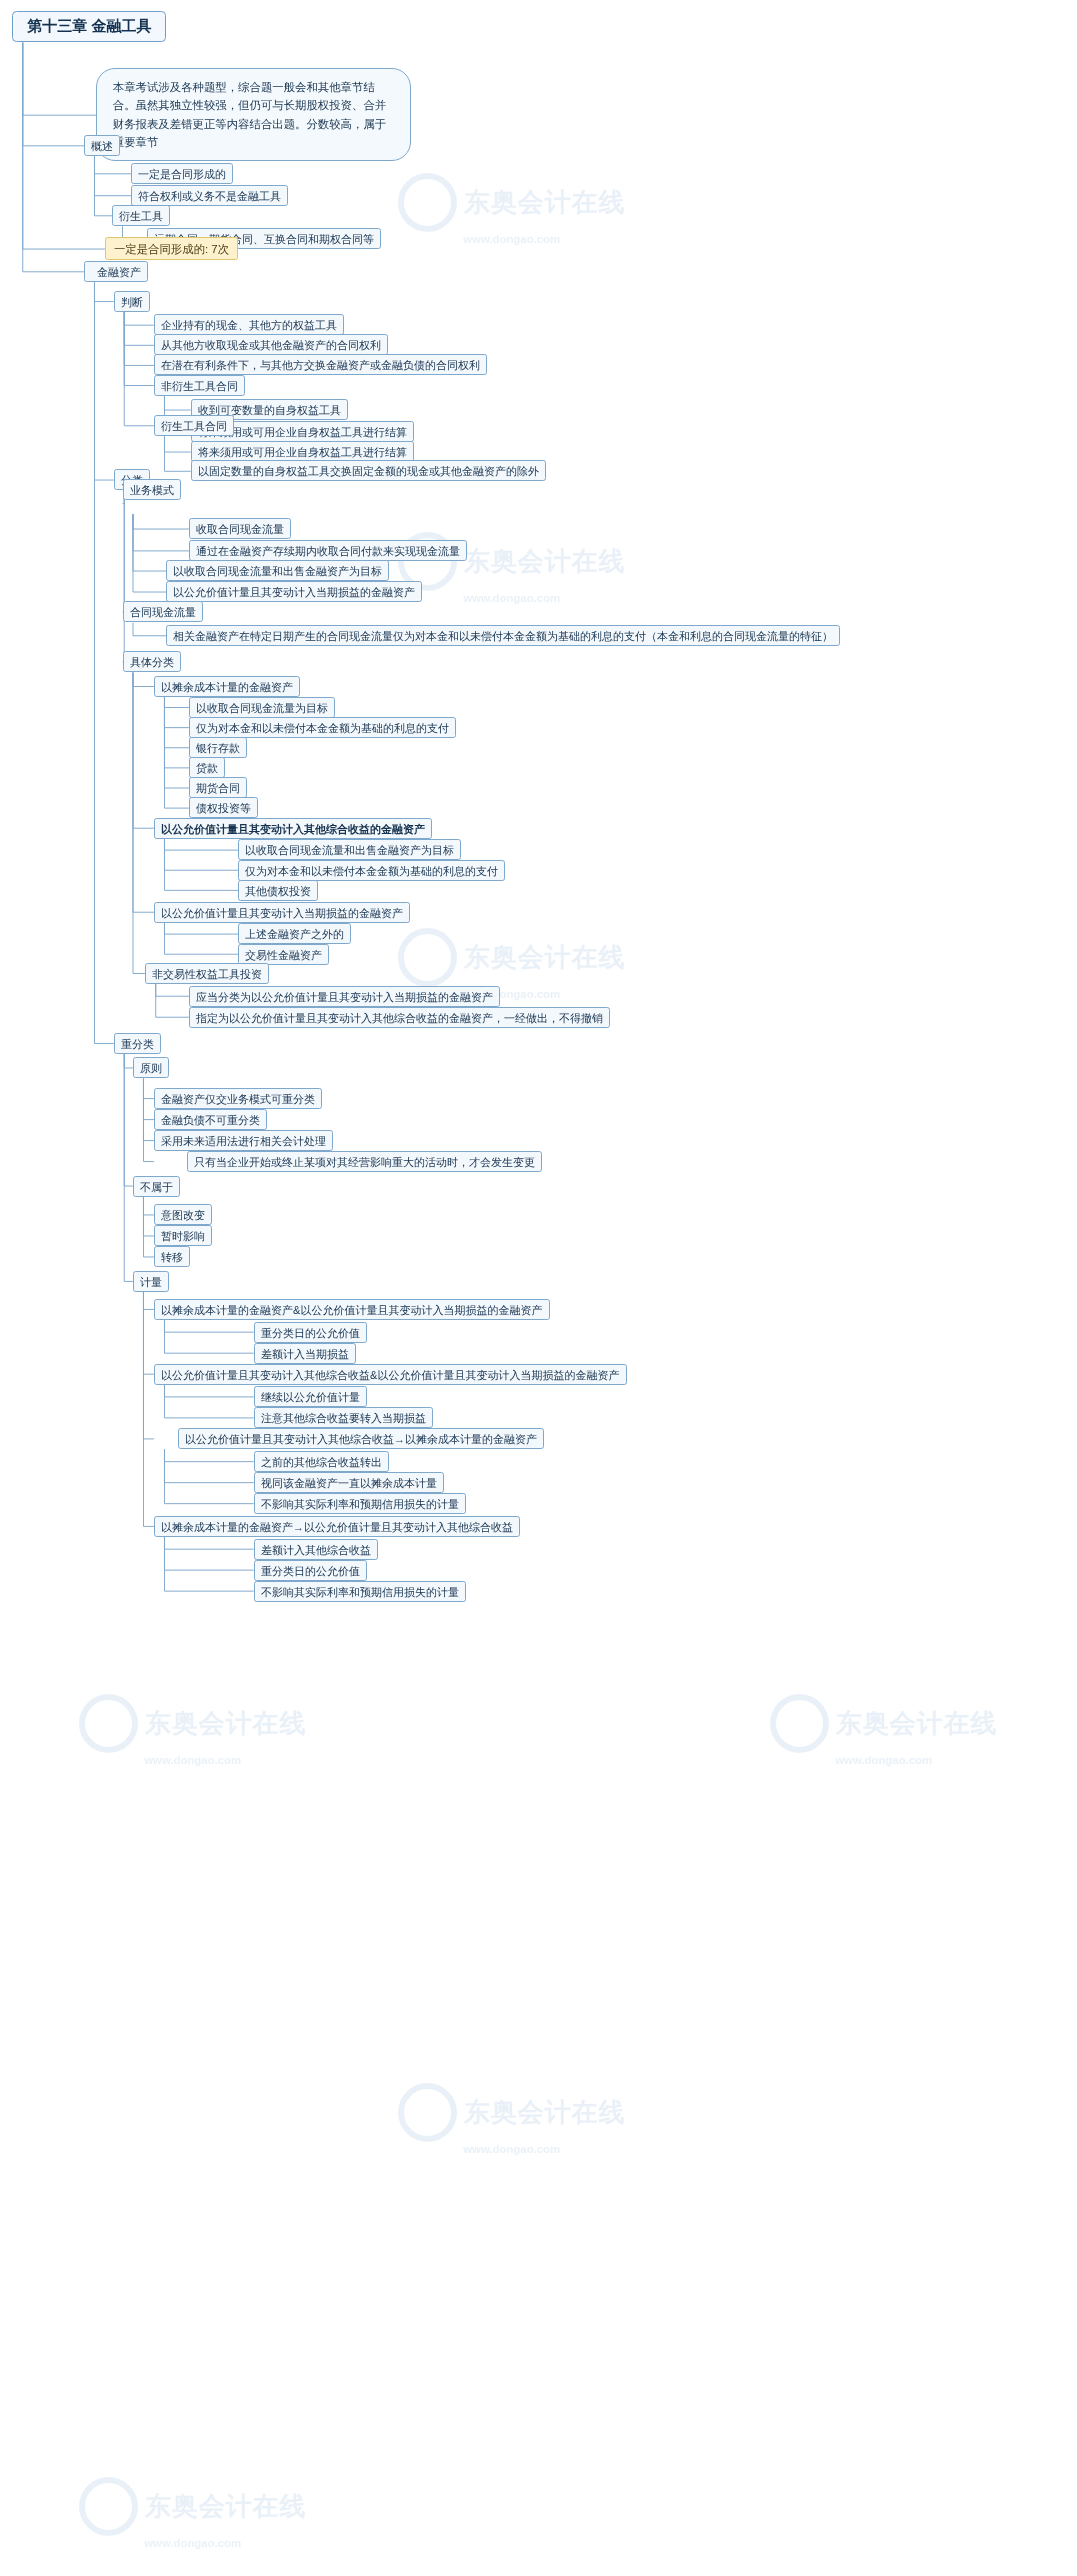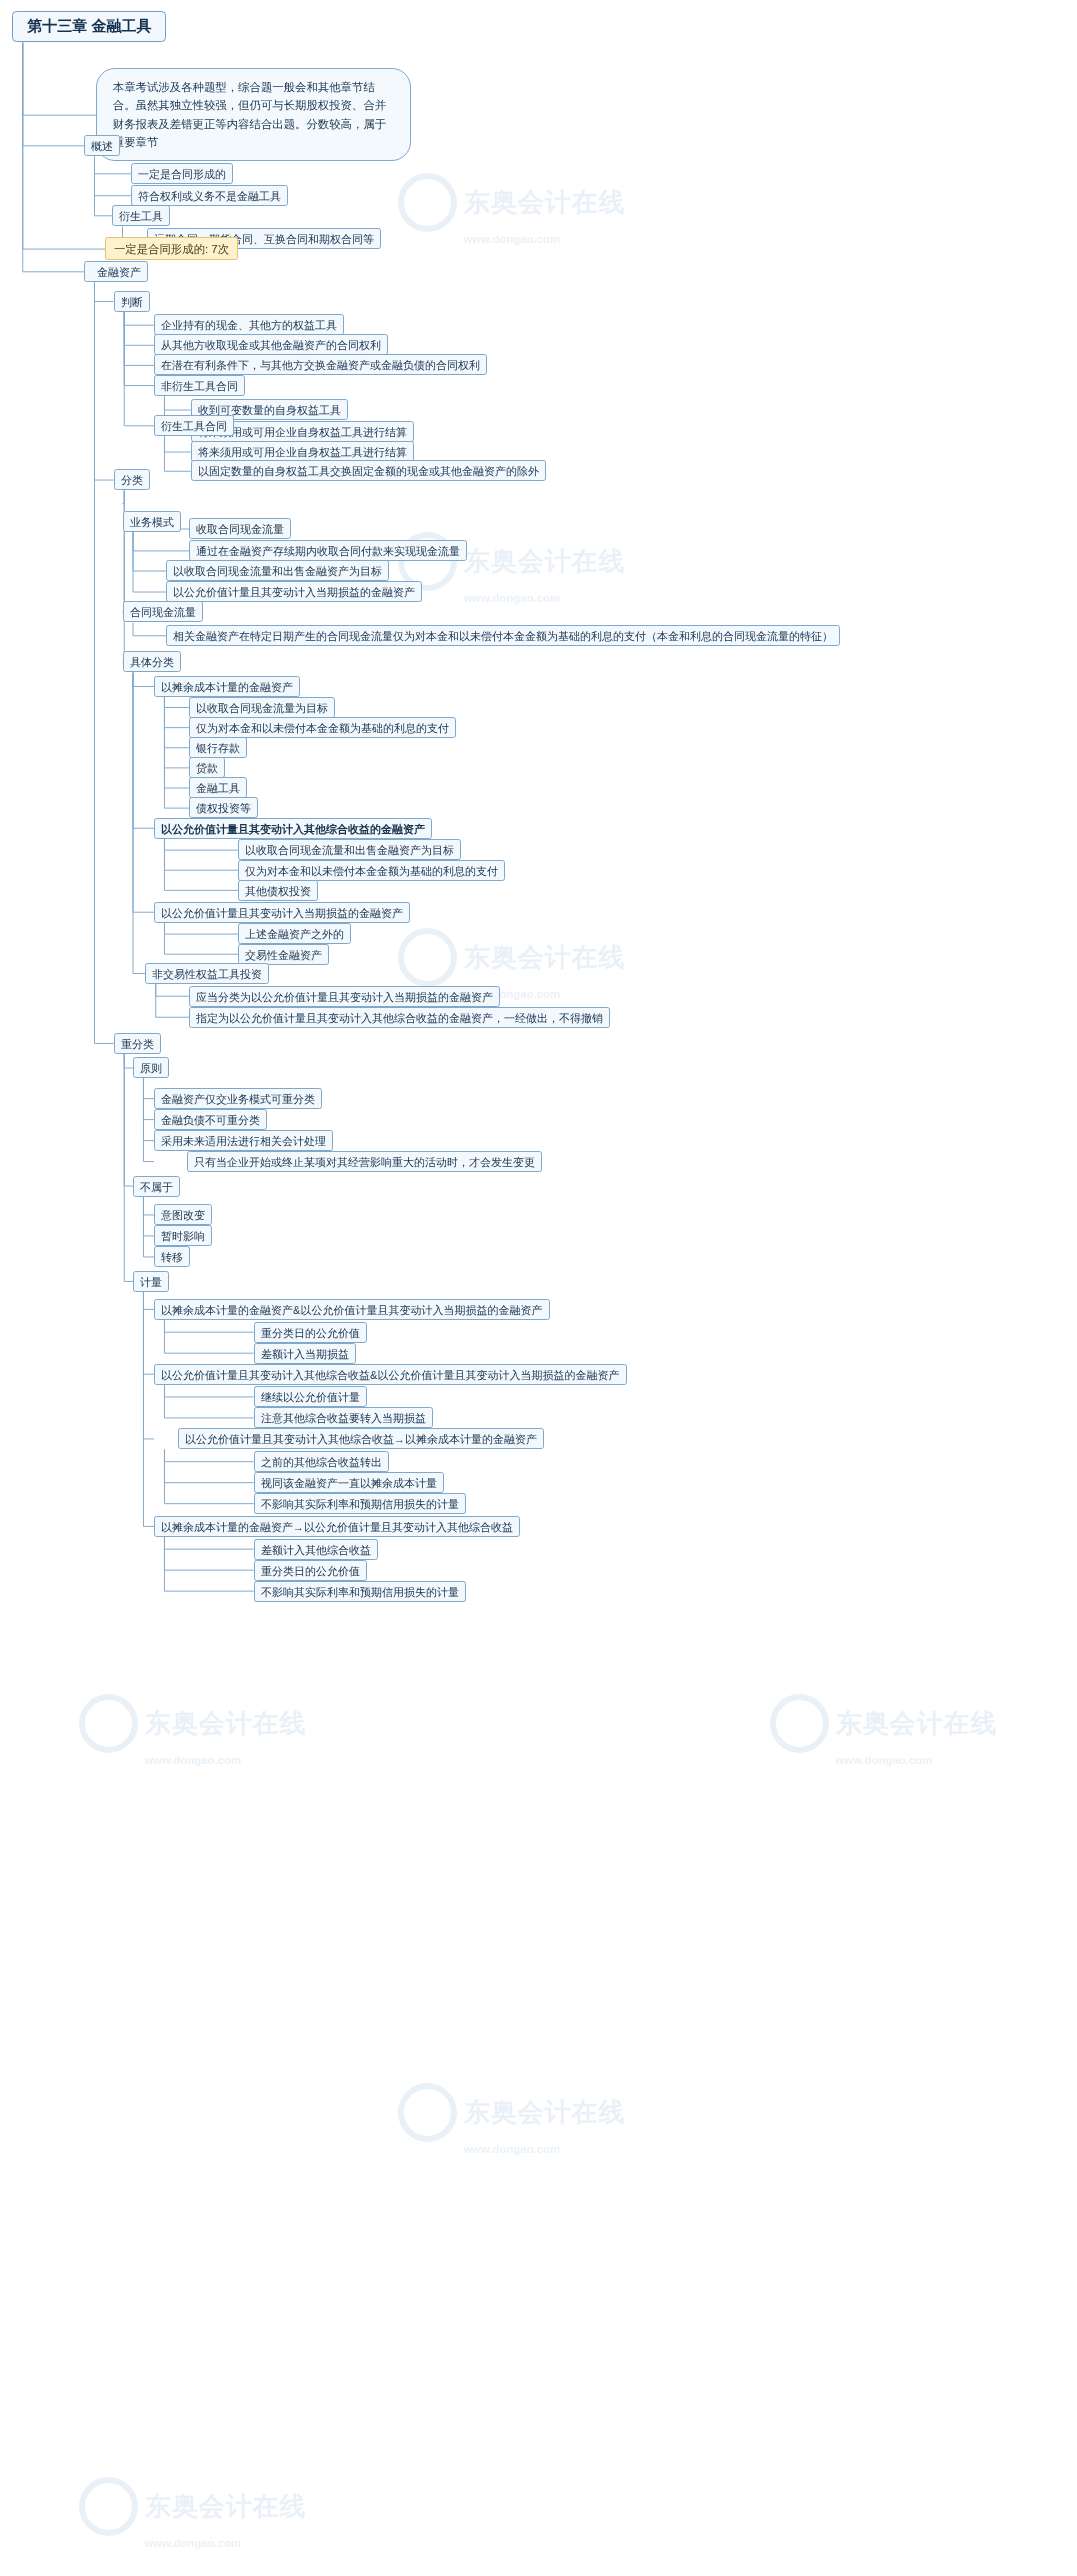--- a/index.html
+++ b/index.html
@@ -184,36 +184,36 @@
   <div class="node" style="left:154px;top:334px;">从其他方收取现金或其他金融资产的合同权利</div>
   <div class="node" style="left:154px;top:354px;">在潜在有利条件下，与其他方交换金融资产或金融负债的合同权利</div>
   <div class="node" style="left:154px;top:375px;">非衍生工具合同</div>
   <div class="node" style="left:191px;top:399px;">收到可变数量的自身权益工具</div>
   <div class="node" style="left:191px;top:421px;">将来须用或可用企业自身权益工具进行结算</div>
   <div class="node" style="left:154px;top:415px;">衍生工具合同</div>
   <div class="node" style="left:191px;top:441px;">将来须用或可用企业自身权益工具进行结算</div>
   <div class="node" style="left:191px;top:460px;">以固定数量的自身权益工具交换固定金额的现金或其他金融资产的除外</div>
 
   <div class="node" style="left:114px;top:469px;">分类</div>
-  <div class="node" style="left:123px;top:511px;">业务模式</div>
+  <div class="node" style="left:123px;top:479px;">业务模式</div>
   <div class="node" style="left:189px;top:518px;">收取合同现金流量</div>
   <div class="node" style="left:189px;top:540px;">通过在金融资产存续期内收取合同付款来实现现金流量</div>
   <div class="node" style="left:166px;top:560px;">以收取合同现金流量和出售金融资产为目标</div>
   <div class="node" style="left:166px;top:581px;">以公允价值计量且其变动计入当期损益的金融资产</div>
 
   <div class="node" style="left:123px;top:601px;">合同现金流量</div>
   <div class="node" style="left:166px;top:625px;">相关金融资产在特定日期产生的合同现金流量仅为对本金和以未偿付本金金额为基础的利息的支付（本金和利息的合同现金流量的特征）</div>
 
   <div class="node" style="left:123px;top:651px;">具体分类</div>
   <div class="node" style="left:154px;top:676px;">以摊余成本计量的金融资产</div>
   <div class="node" style="left:189px;top:697px;">以收取合同现金流量为目标</div>
   <div class="node" style="left:189px;top:717px;">仅为对本金和以未偿付本金金额为基础的利息的支付</div>
   <div class="node" style="left:189px;top:737px;">银行存款</div>
   <div class="node" style="left:189px;top:757px;">贷款</div>
-  <div class="node" style="left:189px;top:777px;">金融工具</div>
+  <div class="node" style="left:189px;top:777px;">期货合同</div>
   <div class="node" style="left:189px;top:797px;">债权投资等</div>
 
   <div class="node" style="left:154px;top:818px;font-weight:bold;">以公允价值计量且其变动计入其他综合收益的金融资产</div>
   <div class="node" style="left:238px;top:839px;">以收取合同现金流量和出售金融资产为目标</div>
   <div class="node" style="left:238px;top:860px;">仅为对本金和以未偿付本金金额为基础的利息的支付</div>
   <div class="node" style="left:238px;top:880px;">其他债权投资</div>
 
   <div class="node" style="left:154px;top:902px;">以公允价值计量且其变动计入当期损益的金融资产</div>
   <div class="node" style="left:238px;top:923px;">上述金融资产之外的</div>
   <div class="node" style="left:238px;top:944px;">交易性金融资产</div>

